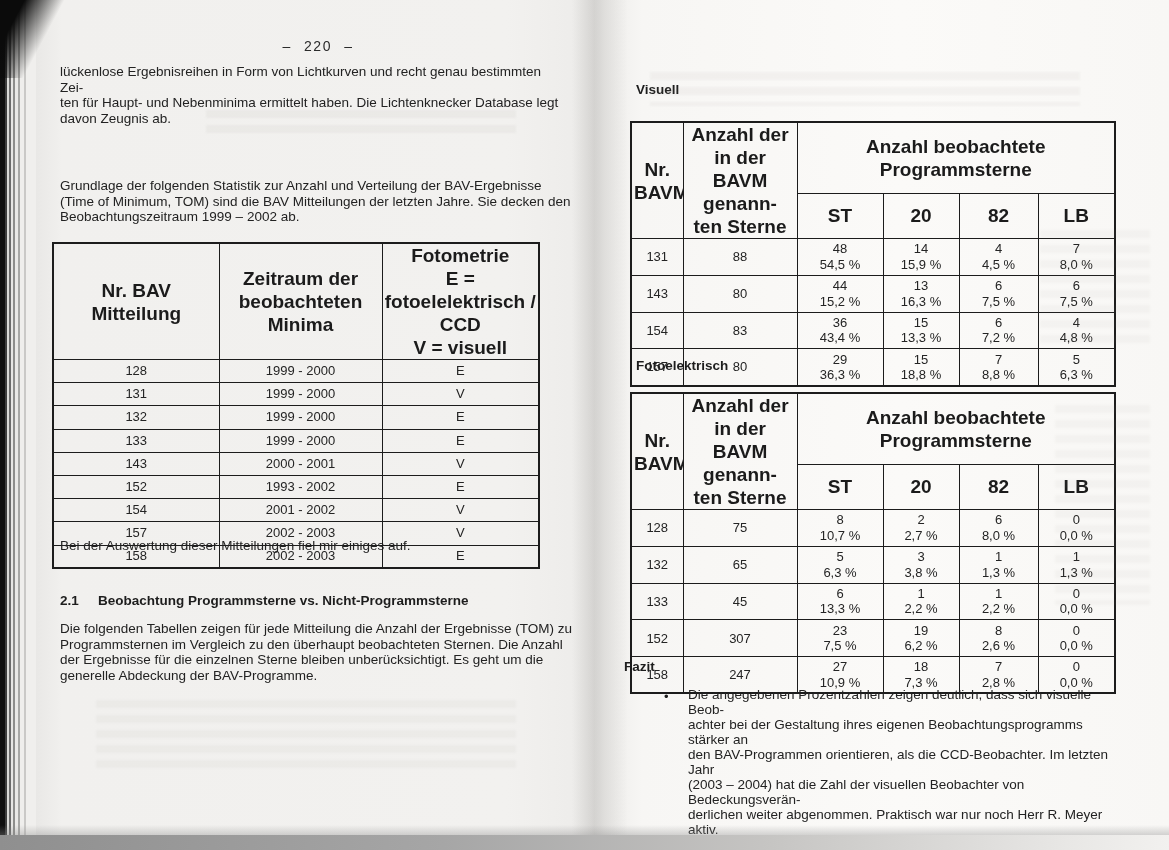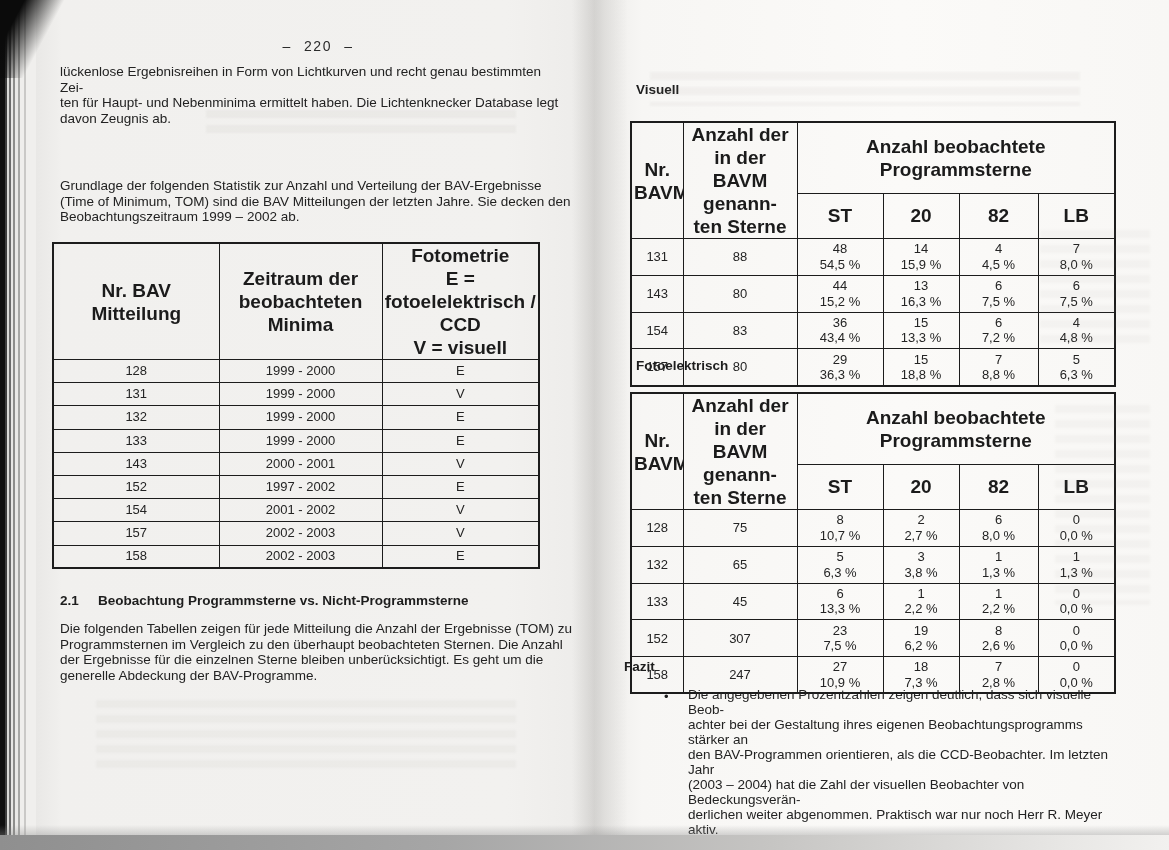--- a/index.html
+++ b/index.html
@@ -133,41 +133,42 @@
           <td>1999 - 2000</td>
           <td>E</td>
         </tr>
         <tr>
           <td>143</td>
           <td>2000 - 2001</td>
           <td>V</td>
         </tr>
         <tr>
           <td>152</td>
-          <td>1997 - 2002</td>
+          <td>1993 - 2002</td>
           <td>E</td>
         </tr>
         <tr>
           <td>154</td>
           <td>2001 - 2002</td>
           <td>V</td>
         </tr>
         <tr>
           <td>157</td>
           <td>2002 - 2003</td>
           <td>V</td>
         </tr>
         <tr>
           <td>158</td>
           <td>2002 - 2003</td>
           <td>E</td>
         </tr>
       </tbody>
     </table>
 
+    <div class="p" style="left:24px; top:538px; width:505px">Bei der Auswertung dieser Mitteilungen fiel mir einiges auf.</div>
 
     <div class="heading" style="left:24px; top:593px">
       <span class="hnum">2.1</span><span>Beobachtung Programmsterne vs. Nicht-Programmsterne</span>
     </div>
 
     <div class="p" style="left:24px; top:621px; width:520px">Die folgenden Tabellen zeigen für jede Mitteilung die Anzahl der Ergebnisse (TOM) zu
 Programmsternen im Vergleich zu den überhaupt beobachteten Sternen. Die Anzahl
 der Ergebnisse für die einzelnen Sterne bleiben unberücksichtigt. Es geht um die
 generelle Abdeckung der BAV-Programme.</div>
 

